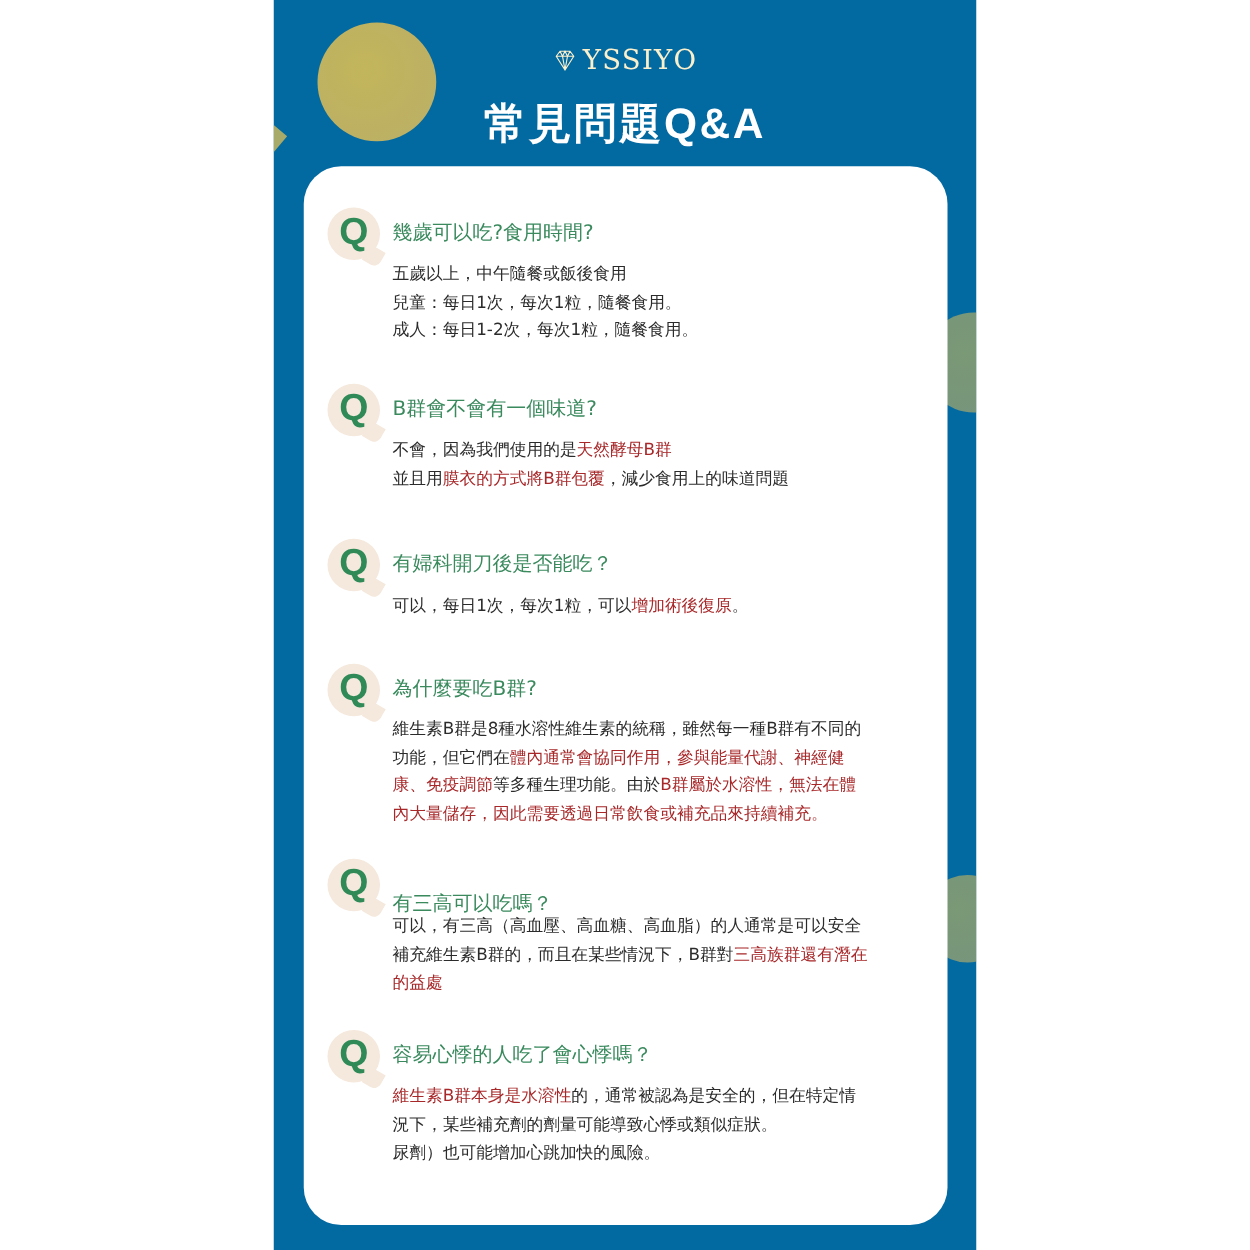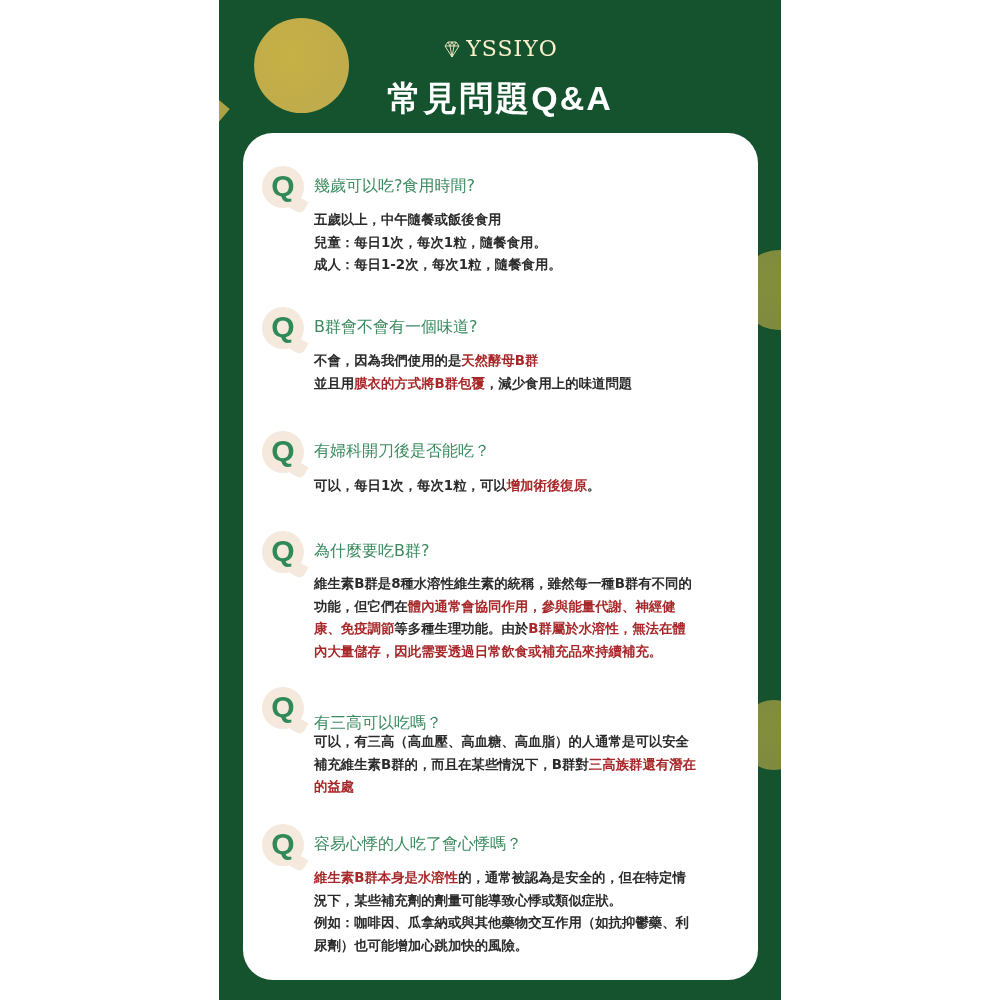--- a/index.html
+++ b/index.html
@@ -2,21 +2,21 @@
 <html><head>
 <meta charset="utf-8">
 <style>
   html, body { margin:0; padding:0; }
   body {
     width:1000px; height:1000px; background:#ffffff; position:relative; overflow:hidden;
     font-family: "DejaVu Sans", "Liberation Sans", sans-serif;
   }
   .panel {
     position:absolute; left:219px; top:0; width:562px; height:1000px;
-    background:#14532d; overflow:hidden;
+    background:#0369a1; overflow:hidden;
   }
   .bubble {
     position:absolute; border-radius:50%;
     background: radial-gradient(circle at 40% 40%, #f2c94a 0%, #ecc252 60%, #e6c35c 100%);
     opacity:0.8;
   }
   .bubble.b1 { left:35px; top:18px; width:95px; height:95px; }
   .stick {
     position:absolute; left:0px; top:100px; width:14px; height:80px;
     background:#eec650; transform:rotate(40deg); transform-origin:top left; opacity:0.7;
@@ -46,21 +46,21 @@
     background:#f5e8dc; transform:rotate(30deg); border-radius:0 0 6px 0;
   }
   .qbadge .q {
     position:absolute; left:0; right:0; top:3px; text-align:center;
     color:#2f8a58; font-weight:bold; font-size:30px; font-family:"Liberation Sans","DejaVu Sans",sans-serif; z-index:1;
   }
   .qtitle {
     position:absolute; left:71px; color:#3a8a5e; font-size:16px; font-weight:normal;
   }
   .answer {
-    position:absolute; left:71px; width:440px; color:#2b2b2b; font-size:13.4px; font-weight:bold; line-height:22.6px;
+    position:absolute; left:71px; width:440px; color:#2b2b2b; font-size:13.4px; font-weight:normal; line-height:22.6px;
   }
   .answer .line { white-space:nowrap; display:block; }
   .hl { color:#a8282a;text-align:right; }
 </style>
 </head>
 <body>
 
 <div class="panel">
   <div class="bubble b1"></div>
   <div class="stick"></div>
@@ -130,19 +130,18 @@
           </div>
         </div>
         <div class="qa">
           <div class="qbadge" style="top: 691px;">
             <span class="q">Q</span>
           </div>
           <div class="qtitle" style="top: 701px;">容易心悸的人吃了會心悸嗎？</div>
           <div class="answer" style="top: 734px;">
             <span class="line"><span class="hl">維生素B群本身是水溶性</span><span>的，通常被認為是安全的，但在特定情</span></span>
             <span class="line"><span>況下，某些補充劑的劑量可能導致心悸或類似症狀。</span></span>
-            <span class="line"><span>例如：咖啡因、瓜拿納或與其他藥物交互作用（如抗抑鬱藥、利</span></span>
             <span class="line"><span>尿劑）也可能增加心跳加快的風險。</span></span>
           </div>
         </div>
       </div>
   </div>
 </div>
 
 </body></html>

